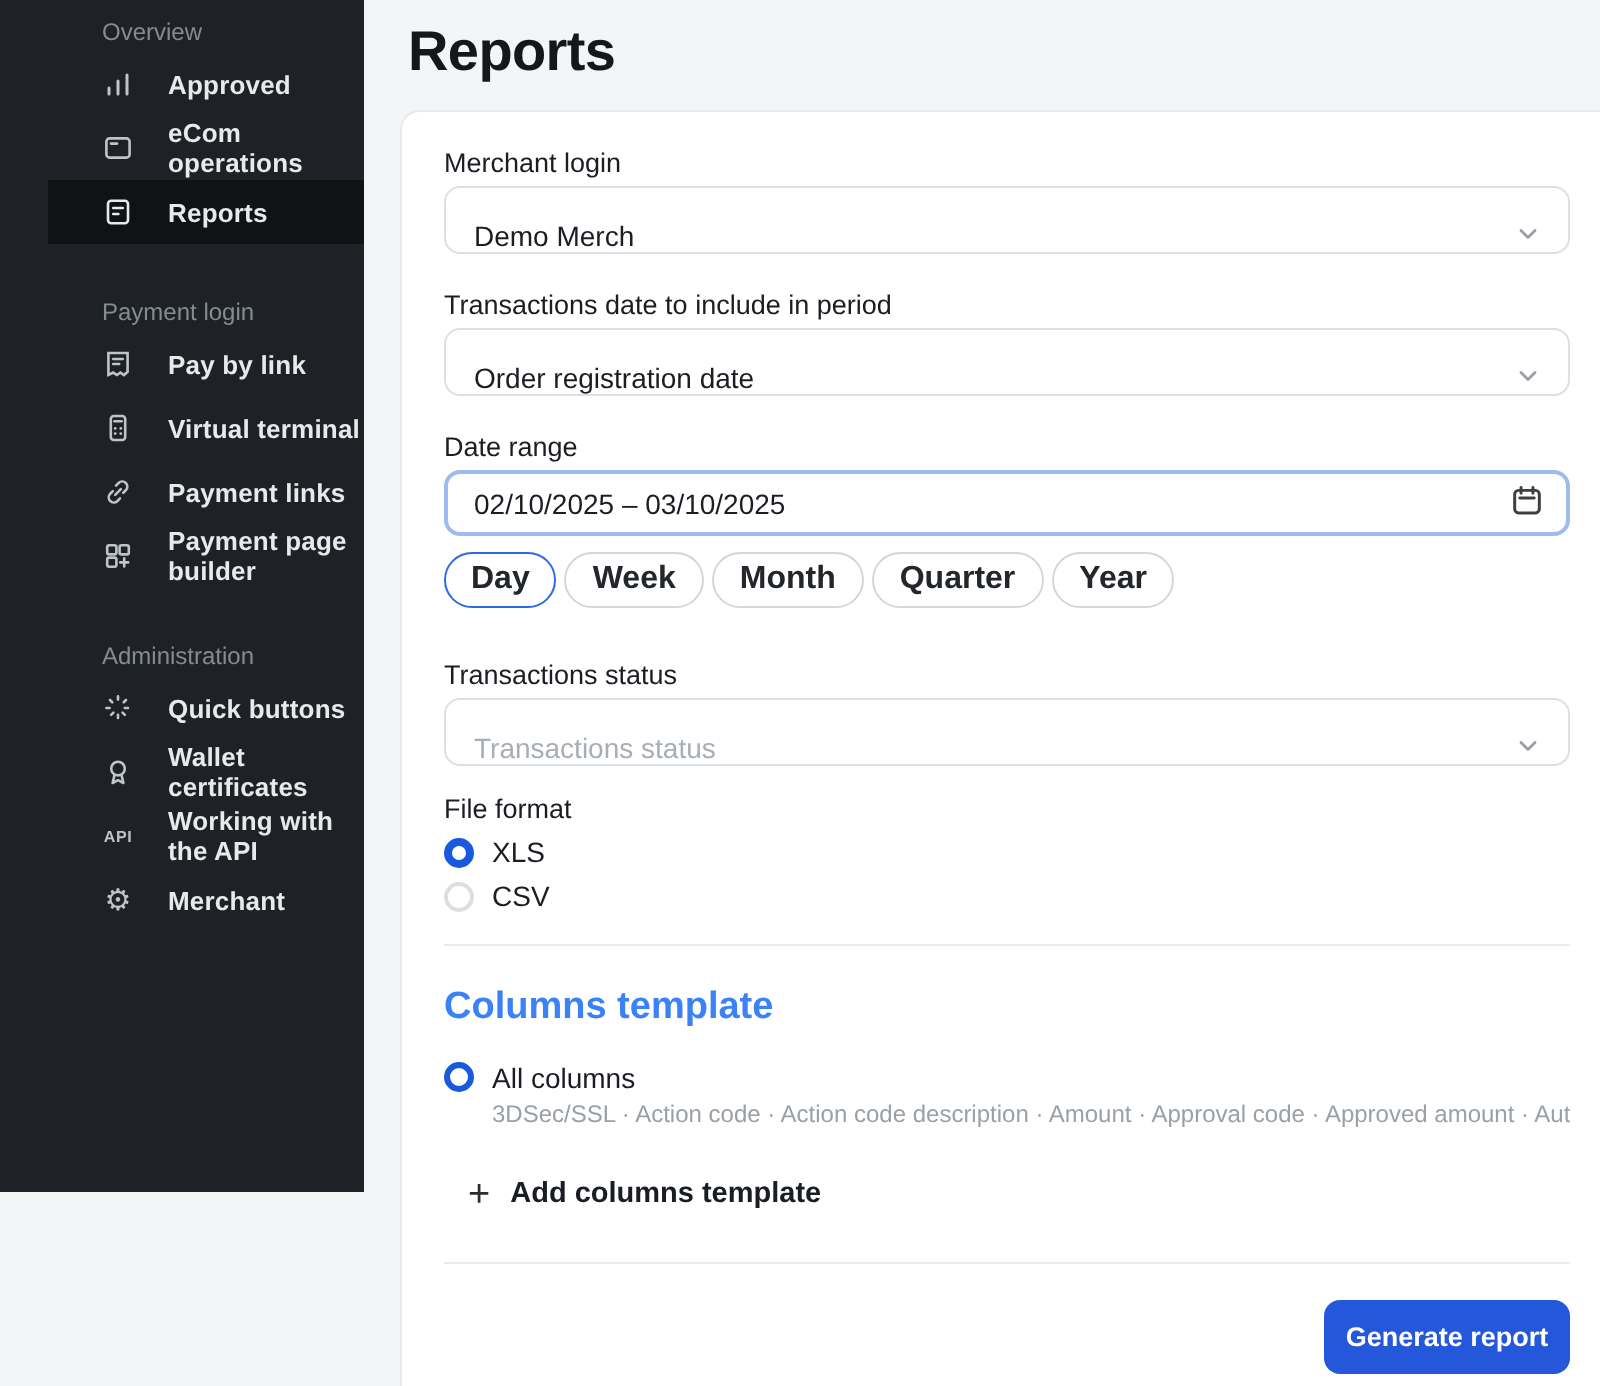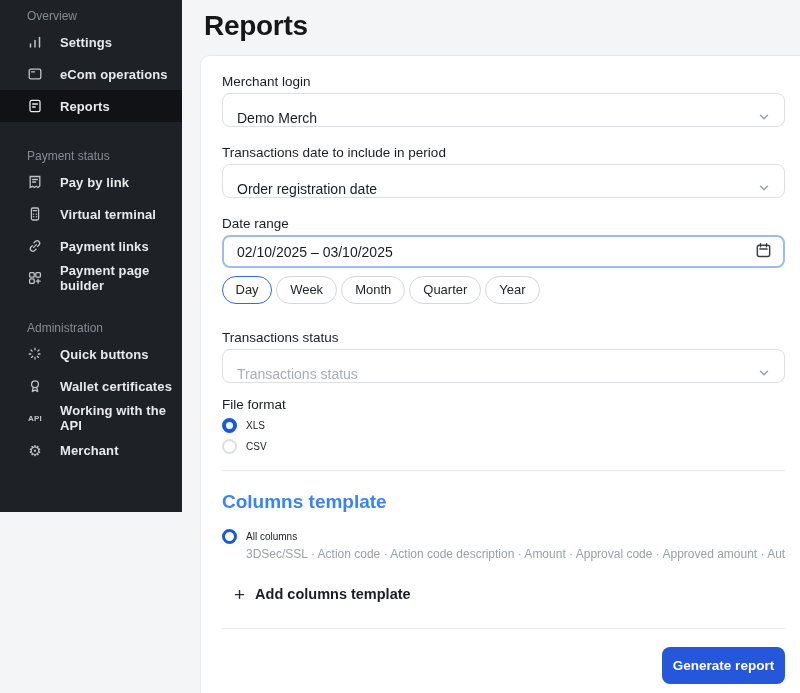--- a/index.html
+++ b/index.html
@@ -8,24 +8,25 @@
     width: 800px; height: 693px;
     display: flex;
     overflow: hidden;
     font-family: "Liberation Sans", sans-serif;
     background: #f4f5f6;
     color: #1a1d21;
   }
 
   
   .sidebar {
-    flex: 0 0 182px; width: 182px; height: 512px;
+    flex: 0 0 182px; width: 182px; height: 596px;
     background: #1e2227;
     padding-top: 4px;
     overflow: hidden;
+    padding-left: 24px;
   }
   .section-title {
     height: 20px; line-height: 20px;
     padding-left: 27px;
     font-size: 12px; color: #858b92;
     margin-top: 24px;
   }
   .section-title.first { margin-top: 2px; }
   .side-item {
     height: 32px;
@@ -81,30 +82,30 @@
     padding: 0 11px 0 13px;
     font-size: 14px; color: #1a1d21;
     cursor: text;
   }
 
   .pills { display: flex; gap: 4px; margin-top: 8px; }
   .pill {
     border: 1px solid #d3d7db; border-radius: 999px;
     background: #fff;
     padding: 5px 13px;
-    font-size: 13px; font-weight: 400; color: #23262a;
+    font-size: 16px; font-weight: 700; color: #23262a;
     font-family: "Liberation Sans", sans-serif;
     cursor: pointer; line-height: 16px;
   }
   .pill.selected { border: 1.5px solid #2e6ae3; padding: 4.5px 12.5px; }
 
   .radio-row { display: flex; align-items: center; gap: 9px; margin-top: 6px; cursor: pointer; }
   .radio-on  { width: 15px; height: 15px; border-radius: 50%; border: 4px solid #1859dd; background: #fff; flex: 0 0 15px; }
   .radio-off { width: 15px; height: 15px; border-radius: 50%; border: 2px solid #dcdfe0; background: #fff; flex: 0 0 15px; }
-  .radio-lbl { font-size: 10px; color: #1a1d21; }
+  .radio-lbl { font-size: 14px; color: #1a1d21; }
 
   .divider { height: 1px; background: #e9ebee; margin-top: 16px; }
 
   .cols-heading { font-size: 19px; font-weight: 700; color: #3b82f6; margin-top: 20px; }
   .cols-option { margin-top: 14px; }
   .cols-desc {
     margin: 3px 0 0 24px;
     font-size: 12px; color: #9aa0a7;
     white-space: nowrap; overflow: hidden;
   }
@@ -136,21 +137,21 @@
   <div class="section-title first">Overview</div>
 
   <div class="side-item">
     <span class="side-icon">
       <svg width="16" height="16" viewBox="0 0 16 16" fill="none" stroke="#bfc4ca" stroke-width="1.5" stroke-linecap="round">
           <path d="M3.5 13V10"></path>
           <path d="M8 13V6.5"></path>
           <path d="M12.5 13V3.5"></path>
         </svg>
     </span>
-    <span class="lbl">Settings</span>
+    <span class="lbl">Approved</span>
   </div>
 
   <div class="side-item">
     <span class="side-icon">
       <svg width="16" height="16" viewBox="0 0 16 16" fill="none" stroke="#bfc4ca" stroke-width="1.3">
           <rect x="2.2" y="3.2" width="11.6" height="9.6" rx="1.6"></rect>
           <path d="M4.5 5.8h3" stroke-linecap="round"></path>
         </svg>
     </span>
     <span class="lbl">eCom operations</span>
@@ -159,21 +160,21 @@
   <div class="side-item active">
     <span class="side-icon">
       <svg width="16" height="16" viewBox="0 0 16 16" fill="none" stroke="#e7e9eb" stroke-width="1.3">
           <rect x="3" y="2.4" width="10" height="11.2" rx="1.6"></rect>
           <path d="M5.6 6h4.8M5.6 9h2.6" stroke-linecap="round"></path>
         </svg>
     </span>
     <span class="lbl">Reports</span>
   </div>
 
-  <div class="section-title">Payment status</div>
+  <div class="section-title">Payment login</div>
 
   <div class="side-item">
     <span class="side-icon">
       <svg width="16" height="16" viewBox="0 0 16 16" fill="none" stroke="#bfc4ca" stroke-width="1.3">
           <path d="M3.2 2.5h9.6v9.4l-1.8 1.6-1.8-1.2-1.8 1.2-1.8-1.2-2.4 1.2z"></path>
           <path d="M5.6 5.5h4.8M5.6 8h3" stroke-linecap="round"></path>
         </svg>
     </span>
     <span class="lbl">Pay by link</span>
   </div>

